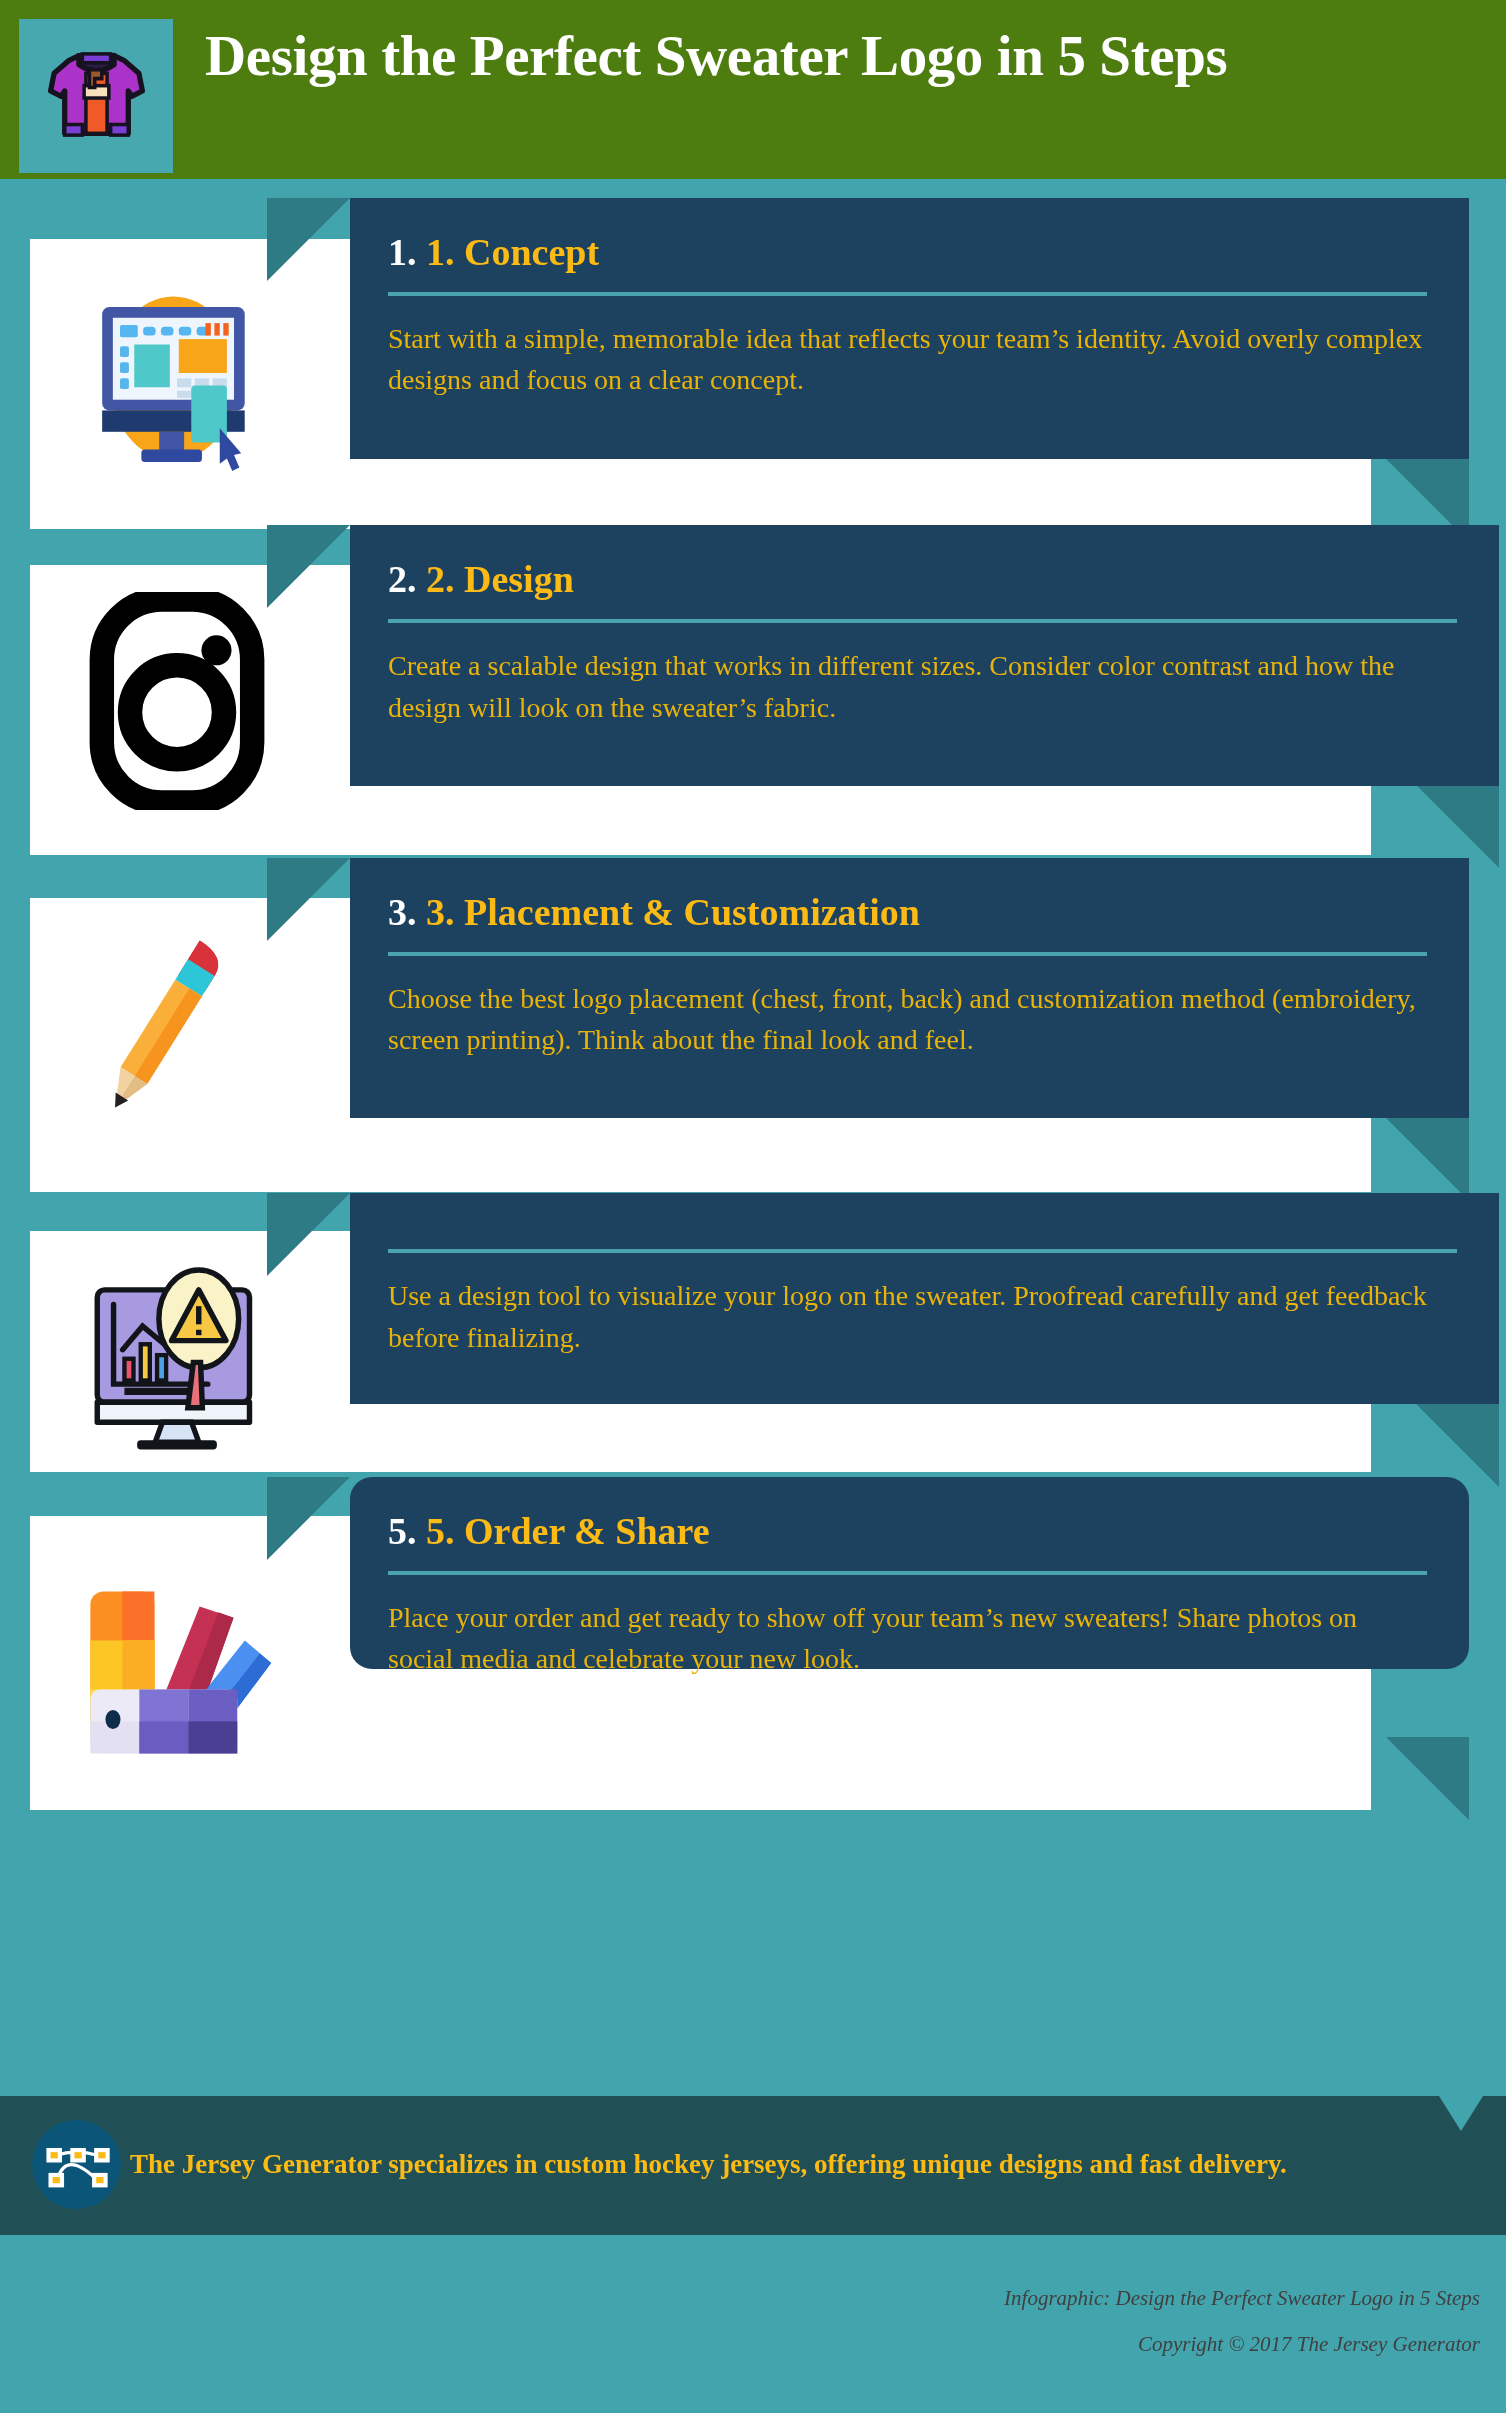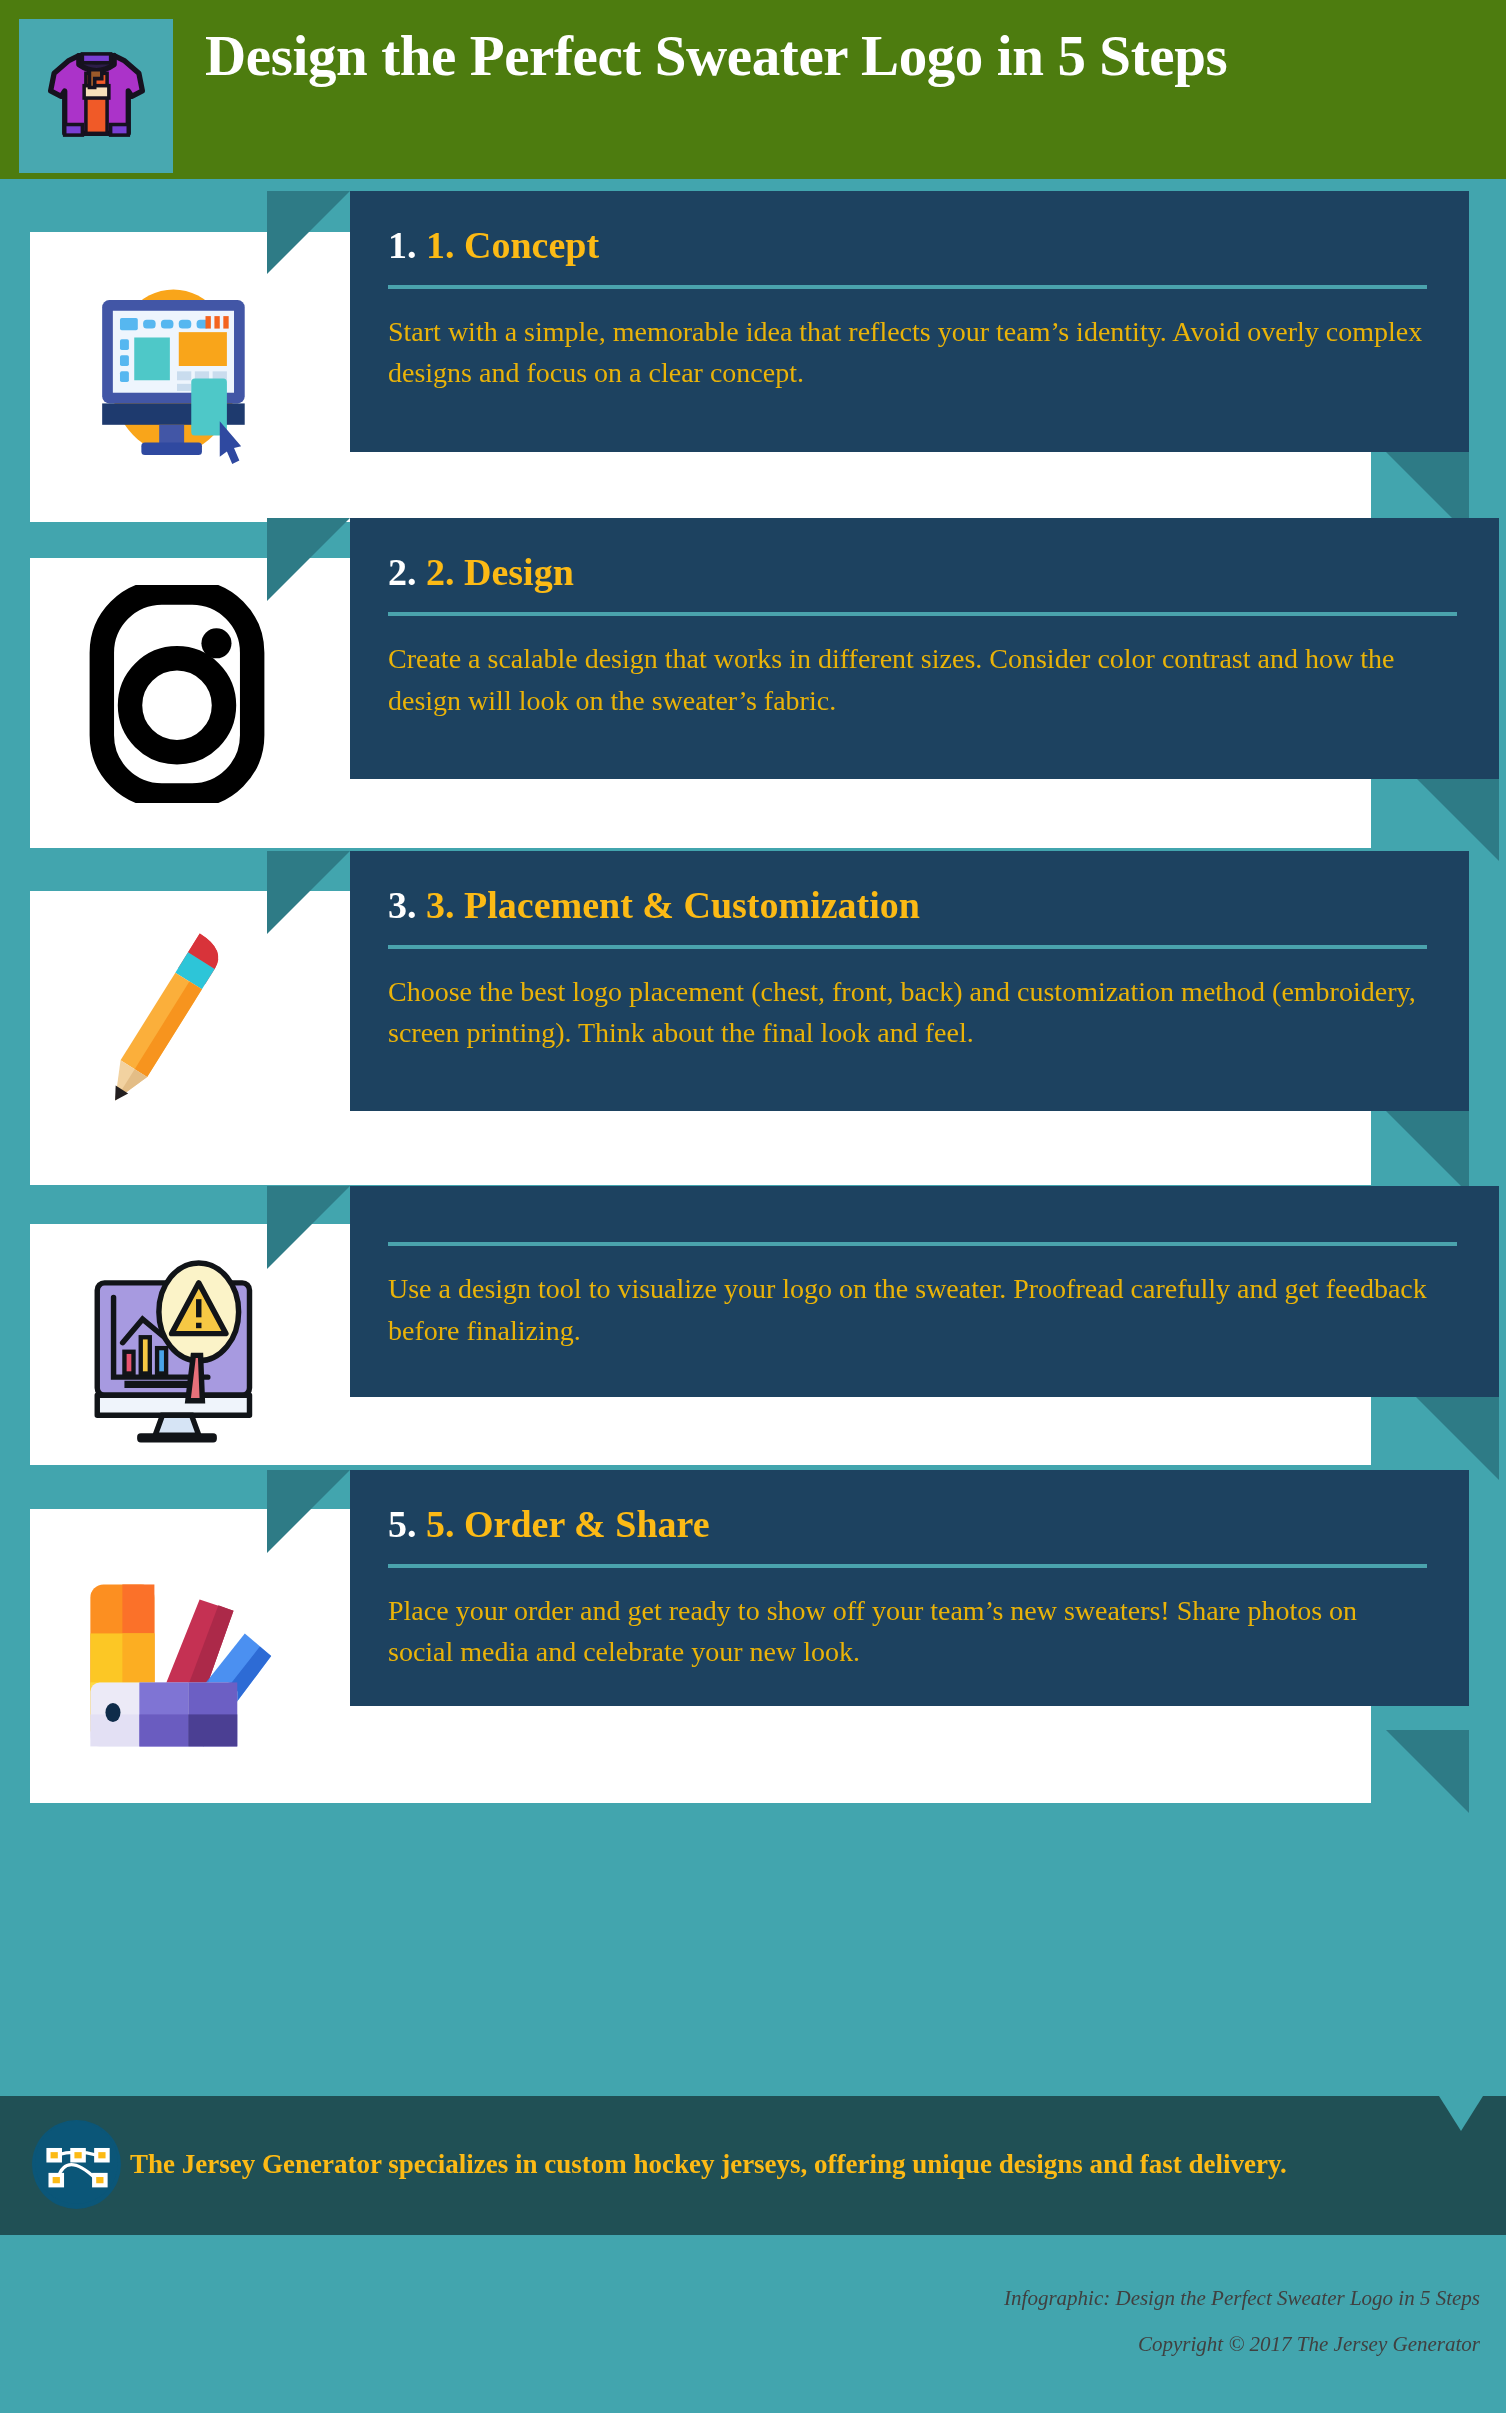--- a/index.html
+++ b/index.html
@@ -40,21 +40,21 @@
     margin-left: 32px;
     margin-top: 4.5px;
     max-width: 1145px;
     letter-spacing: -0.4px;
   }
 
   
   .steps {
     position: relative;
     width: 1507px;
-    padding-top: 8px;
+    padding-top: 15px;
   }
   .step {
     position: relative;
     width: 1507px;
   }
 
   
   .step-white {
     position: absolute;
     left: 30px;
@@ -340,21 +340,21 @@
           <rect x="70.5" y="44" width="3" height="3" fill="#111418"></rect>
         </svg>
       </span>
     </div>
   </div>
 
   <div class="step" style="height:343px;">
     <div class="step-white" style="top:43px; width:1341px; height:294px;"></div>
     <div class="fold-tl" style="left:267px; top:3.8px;"></div>
     <div class="fold-br" style="left:1386px; top:264px;"></div>
-    <div class="step-dark" style="top:3.8px; width:1119px; height:236px;">
+    <div class="step-dark" style="top:3.8px; width:1119px; height:192px;border-radius:22px;">
       <div class="step-heading">
         <span class="step-num">5.</span>
         <span class="step-name">5. Order &amp; Share</span>
       </div>
       <div class="step-rule"></div>
       <div class="step-body">Place your order and get ready to show off your team’s new sweaters! Share photos on social media and celebrate your new look.</div>
     </div>
     <div class="step-icon" style="left:41px; top:60px; width:271px; height:249px;">
       <span>
         <svg width="226" height="211" viewBox="0 0 120 112">

